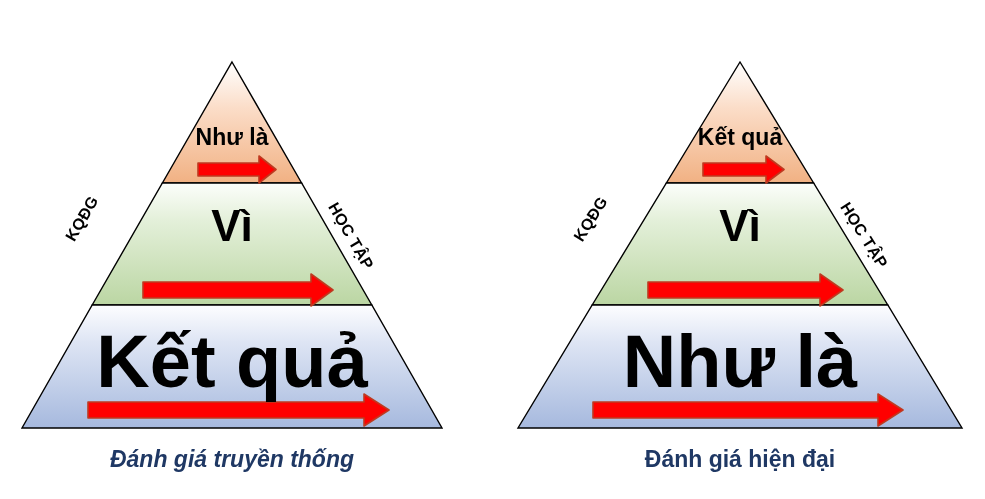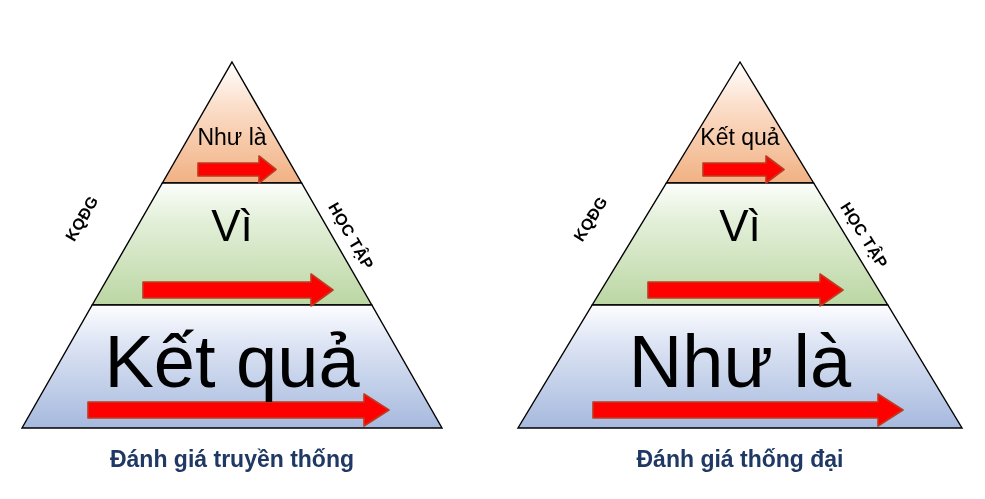--- a/index.html
+++ b/index.html
@@ -30,21 +30,21 @@
     width: 985px;
     height: 499px;
     overflow: visible;
   }
 
   .tier-label {
     position: absolute;
     text-align: center;
     color: #000000;
     font-family: "Liberation Sans", sans-serif;
-    font-weight: 400;
+    font-weight: 700;
     white-space: nowrap;
     line-height: 1;
   }
 
   .tier-label.top    { font-size: 23px; }
   .tier-label.middle { font-size: 44px; }
   .tier-label.base   { font-size: 74px; }
 
   .side-label {
     position: absolute;
@@ -131,27 +131,27 @@
   <div class="tier-label top" style="left:132px; top:126px; width:200px;">Như là</div>
 
   <div class="tier-label middle" style="left:132px; top:204px; width:200px;">Vì</div>
 
   <div class="tier-label base" style="left:72px; top:325px; width:320px;">Kết quả</div>
 
   <div class="side-label" style="left:70px; top:232px; transform: rotate(-60deg); transform-origin: left center;">KQĐG</div>
 
   <div class="side-label" style="left:332px; top:196px; transform: rotate(60deg); transform-origin: left center;">HỌC TẬP</div>
 
-  <div class="caption" style="left:52px; top:448px; width:360px;">Đánh giá truyền thống</div>
+  <div class="caption" style="left:52px; top:448px; width:360px;font-style:italic;">Đánh giá truyền thống</div>
 
   <div class="tier-label top" style="left:640px; top:126px; width:200px;">Kết quả</div>
 
   <div class="tier-label middle" style="left:640px; top:204px; width:200px;">Vì</div>
 
   <div class="tier-label base" style="left:580px; top:325px; width:320px;">Như là</div>
 
   <div class="side-label" style="left:578px; top:232px; transform: rotate(-58deg); transform-origin: left center;">KQĐG</div>
 
   <div class="side-label" style="left:844px; top:196px; transform: rotate(58deg); transform-origin: left center;">HỌC TẬP</div>
 
-  <div class="caption" style="left:560px; top:448px; width:360px;">Đánh giá thống đại</div>
+  <div class="caption" style="left:560px; top:448px; width:360px;">Đánh giá hiện đại</div>
 
 </div>
 
 </body></html>

